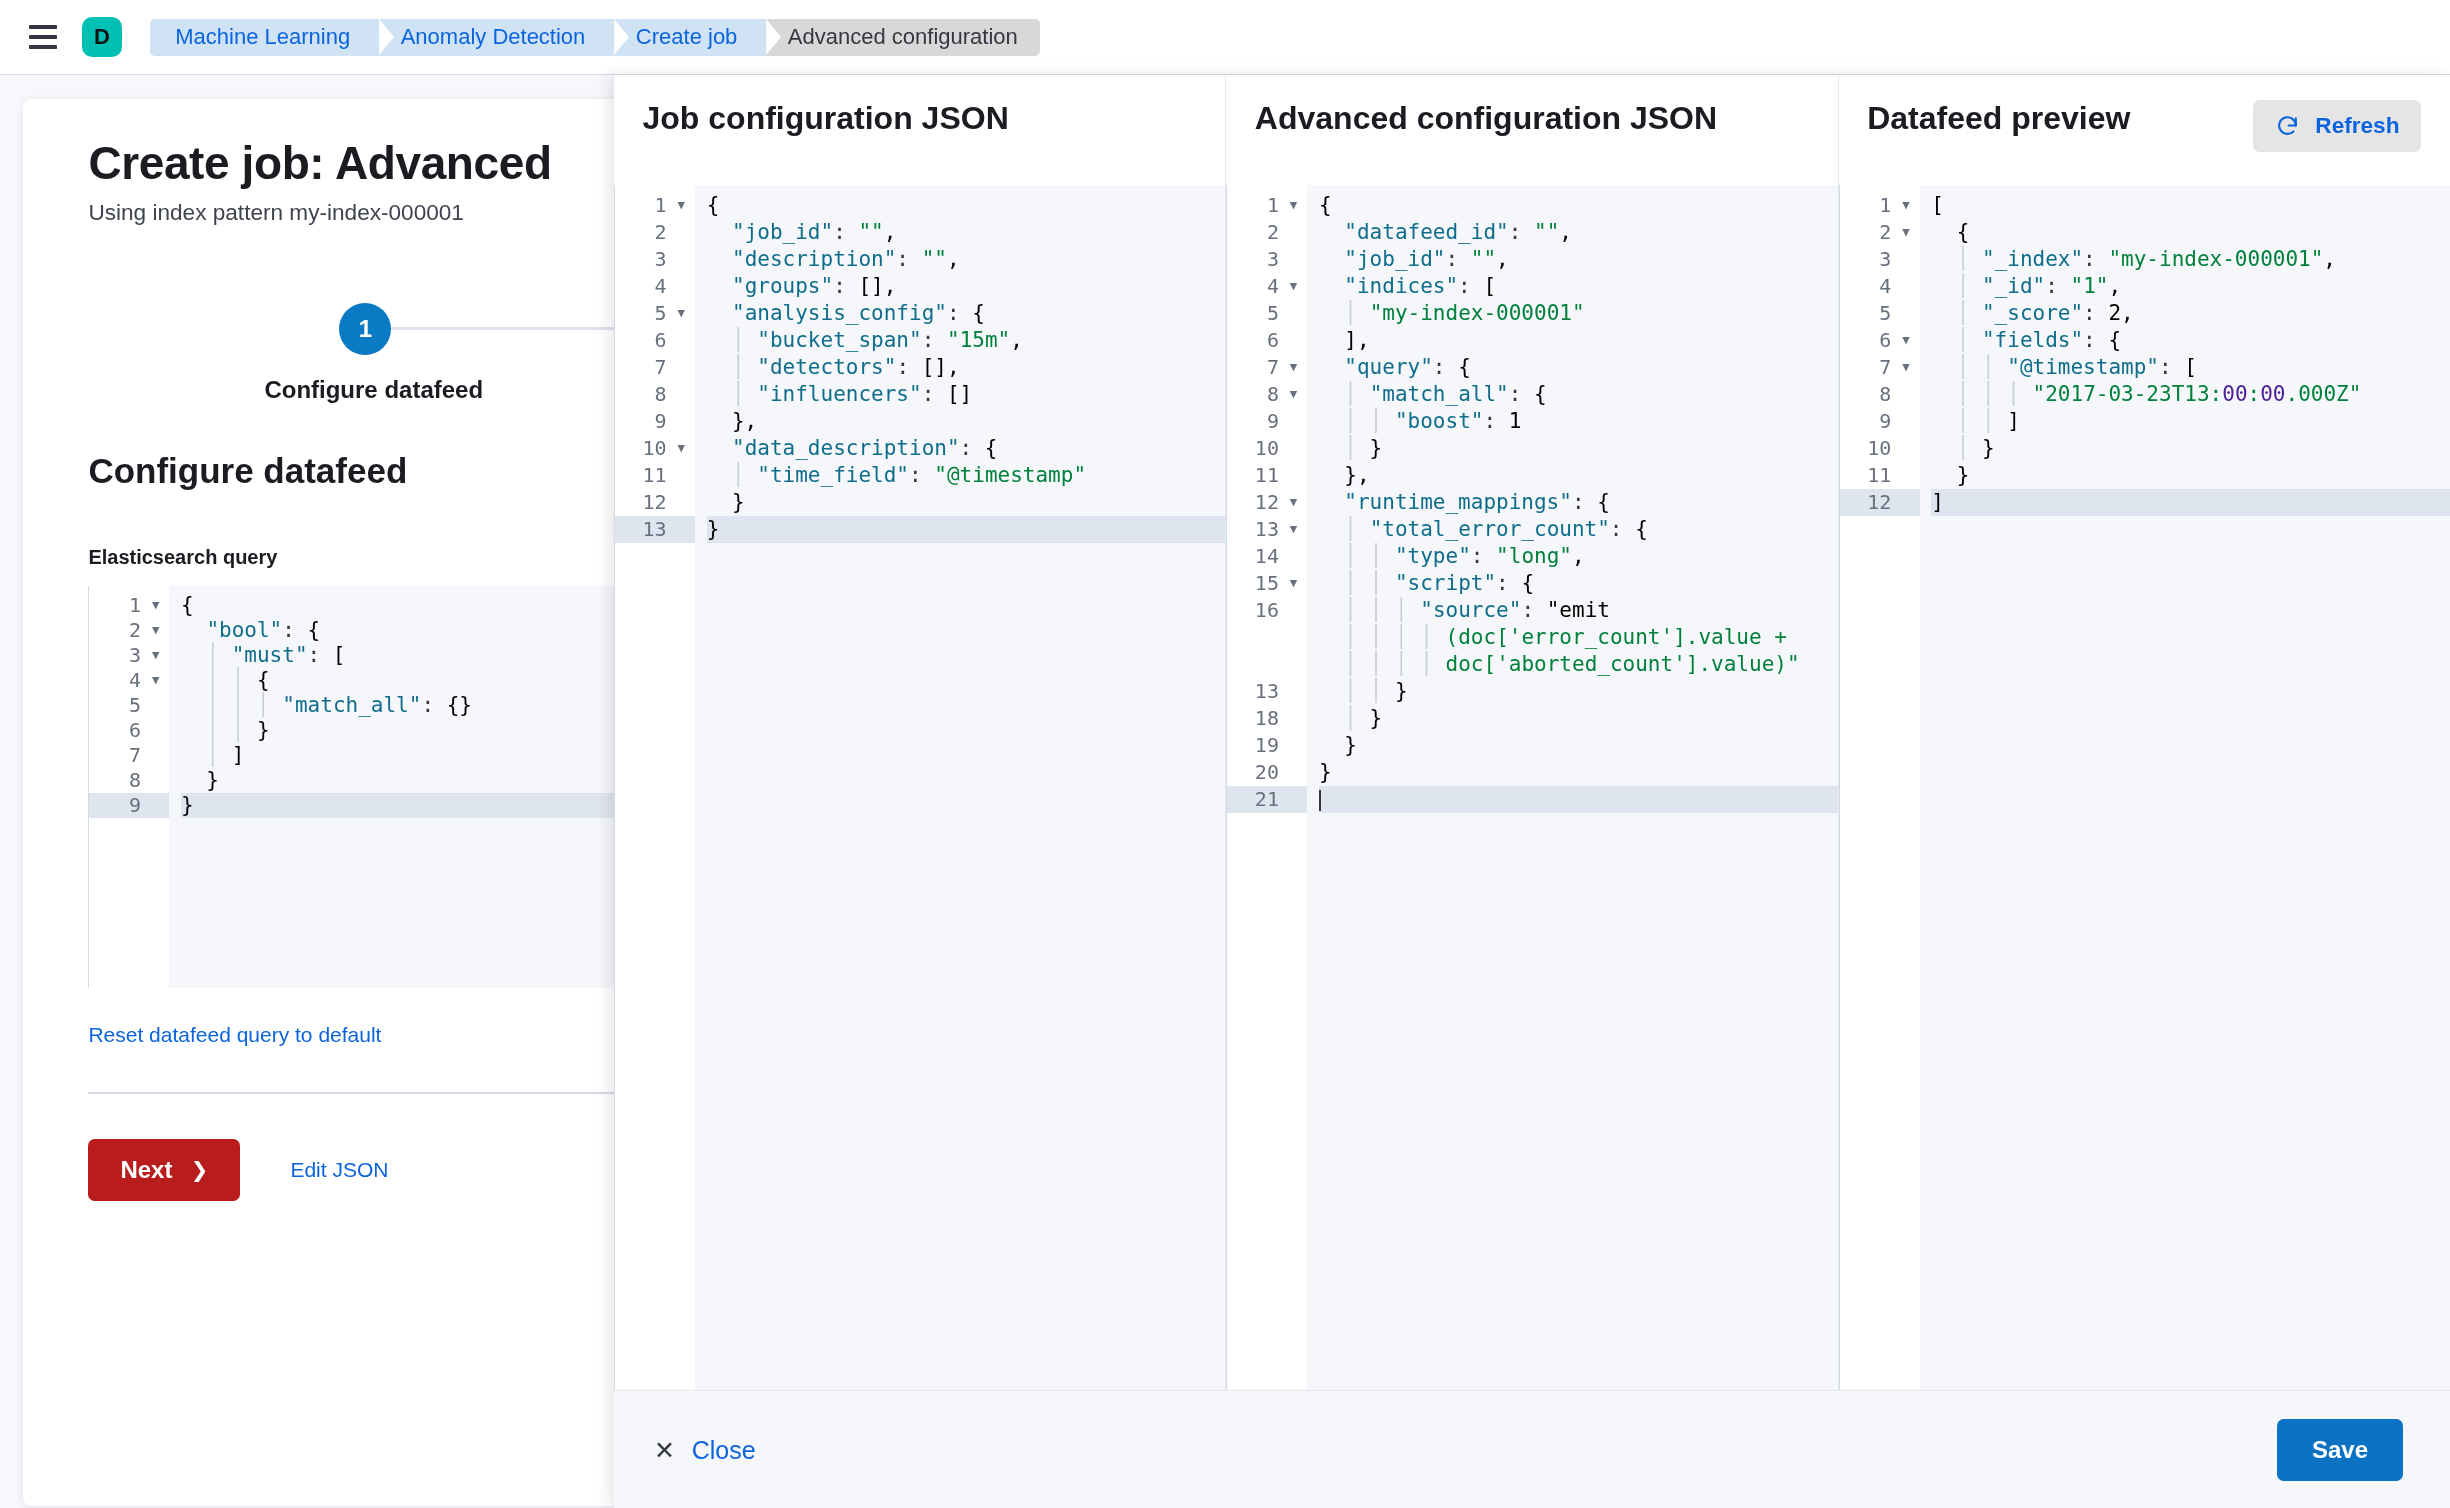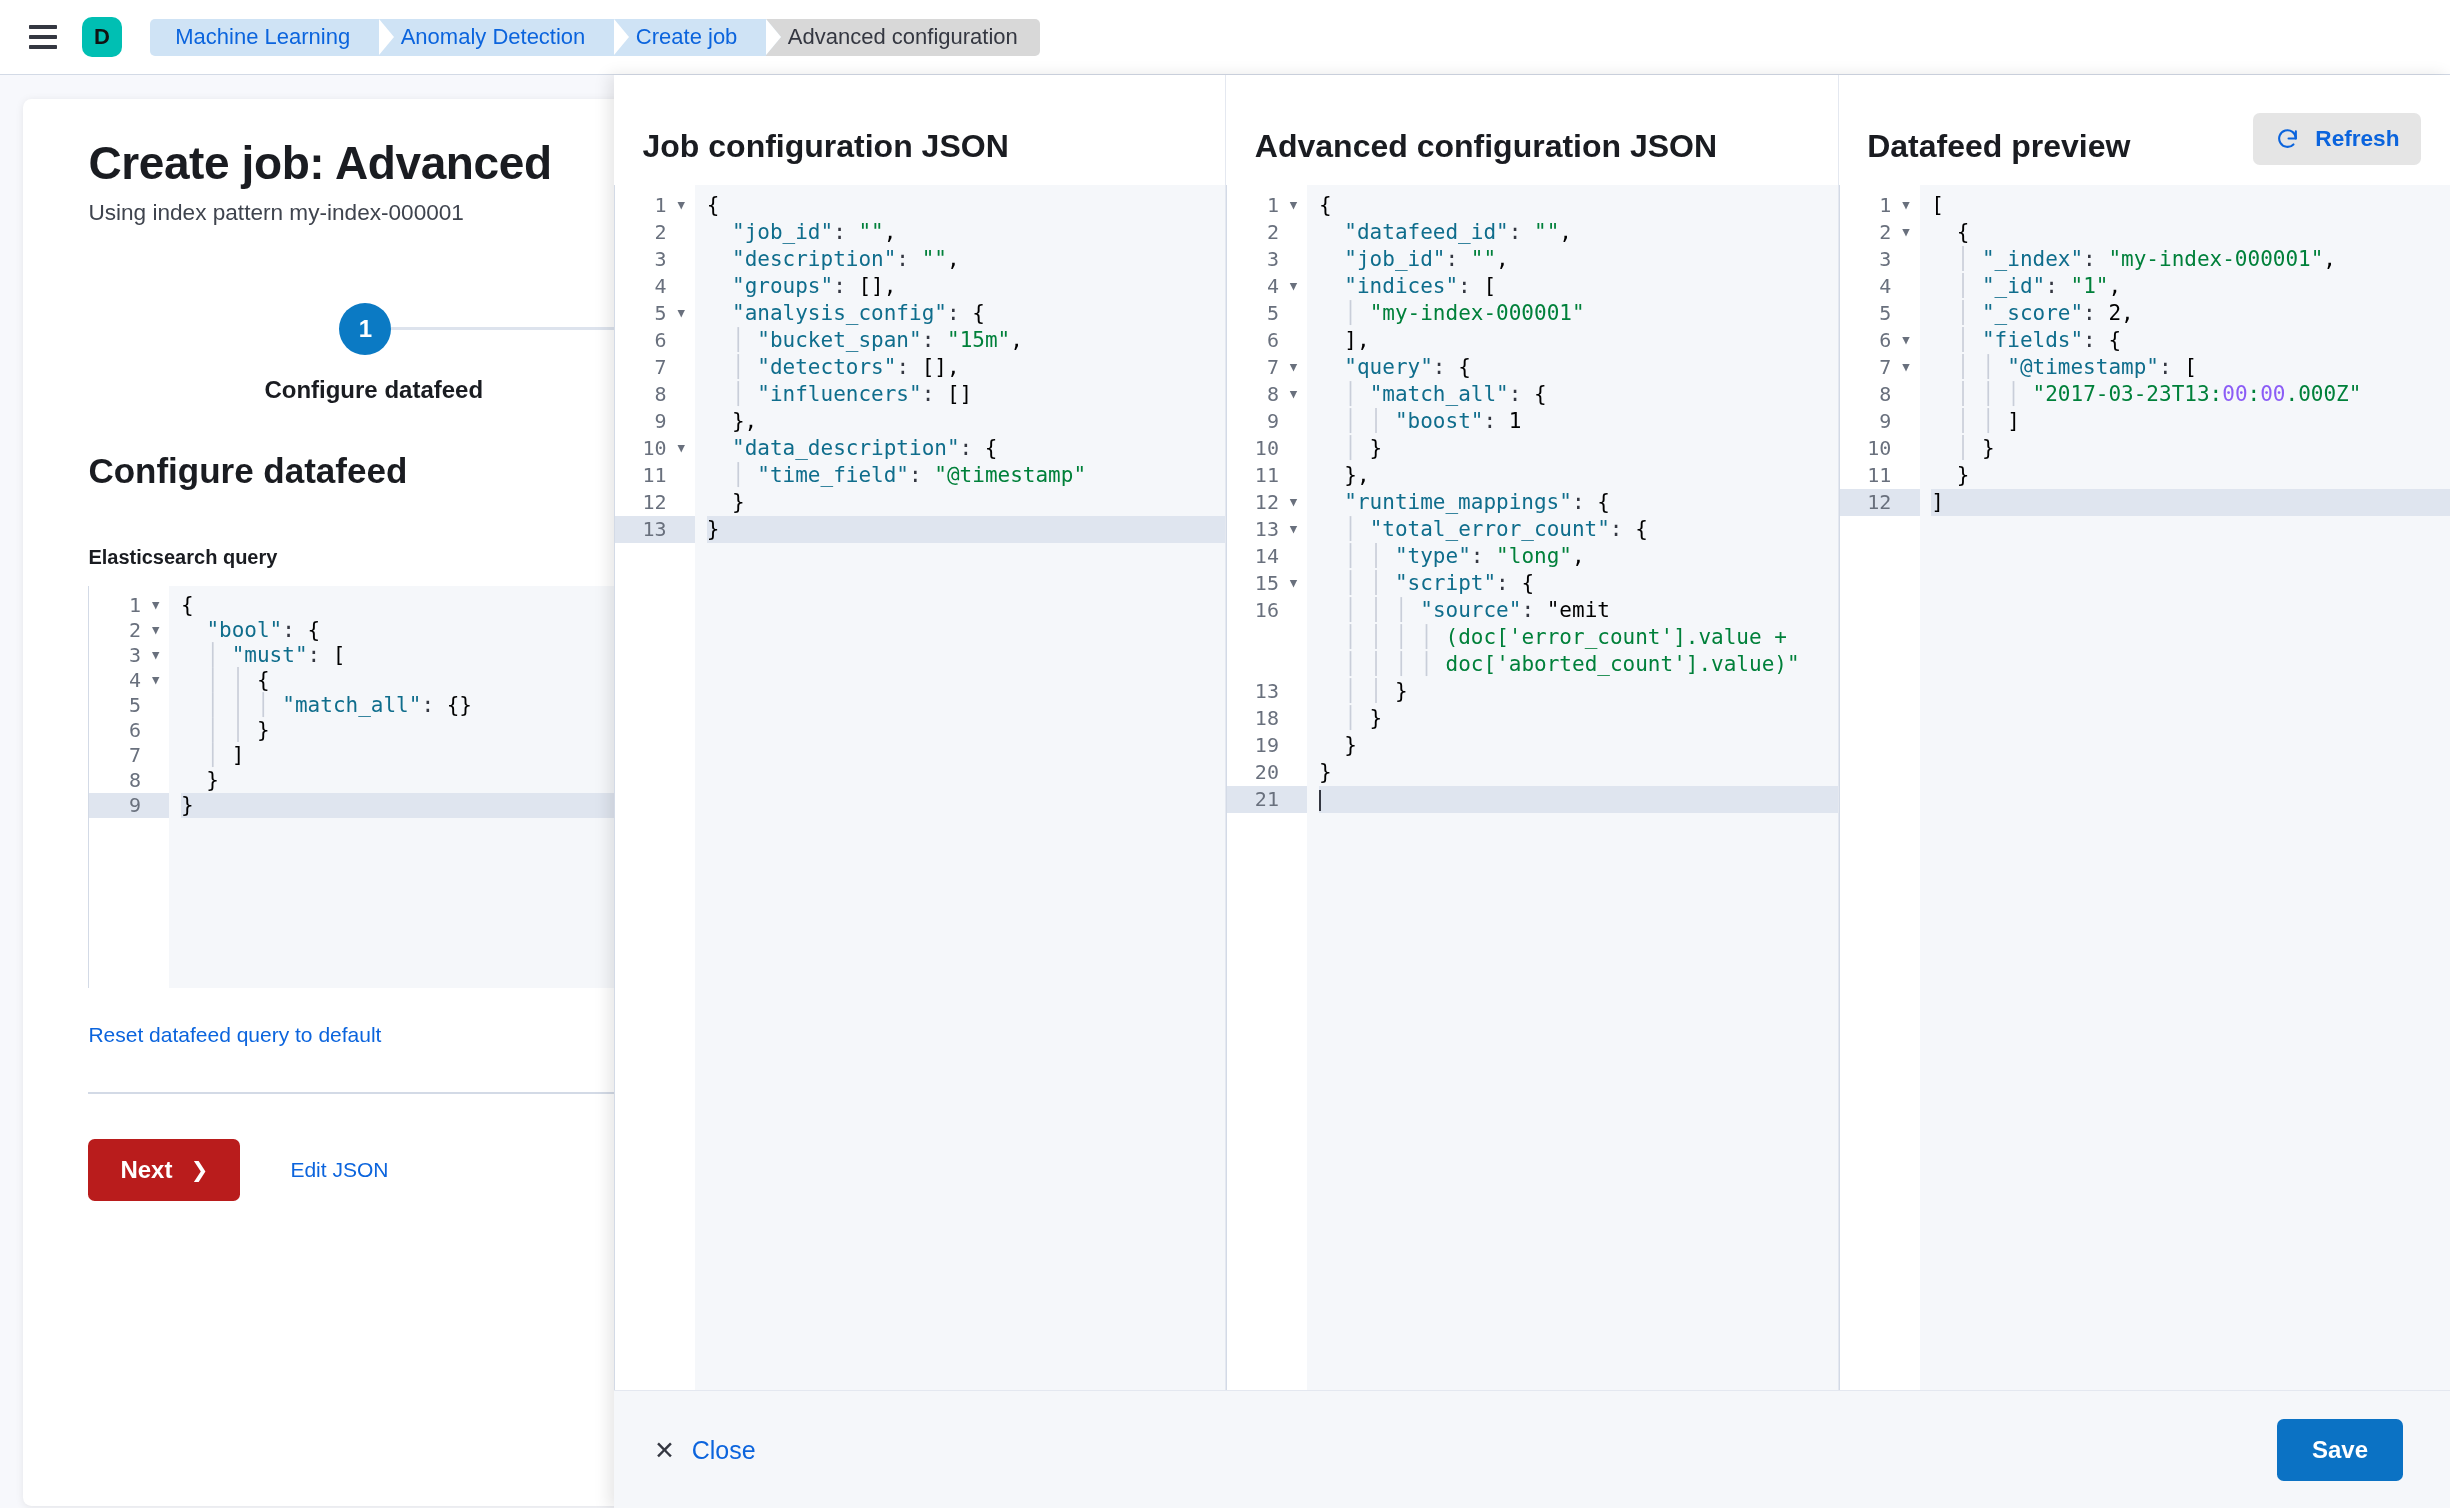--- a/index.html
+++ b/index.html
@@ -92,21 +92,21 @@
   .gutter .ln { display: flex; align-items: center; justify-content: flex-end; gap: 6.7px; white-space: pre; }
   .gutter .ln .fold { width: 11.7px; color: #69707d; font-size: 0.62em; line-height: 1; }
   .gutter .ln .fold.off { visibility: hidden; }
   .code { padding: 6.7px 0 6.7px 11.7px; white-space: pre; flex: 1 1 auto; position: relative; }
   .code .row { white-space: pre; }
   .code .row.active, .gutter .ln.active { background: #dfe5ef; }
   .gutter .ln.active { margin-right: -10px; padding-right: 10px; }
 
   .tok-key { color: #0f6d8c; }
   .tok-str { color: #00803a; }
-  .tok-num { color: #8b5cf6; }
+  .tok-num { color: #4c1d95; }
   .tok-pun { color: #343741; }
   .guide { color: #c9ced9; }
   .caret { display: inline-block; width: 1.7px; height: 1em; background: #343741;
            vertical-align: text-bottom; }
 
   
   .left-editor {
     margin-top: 16.7px; width: 1135px; height: 402px;
     font-size: 21px; line-height: 25px;
   }
@@ -130,21 +130,21 @@
   .flyout {
     position: absolute; left: 614px; top: 75px; width: 1836px; height: 1434px;
     background: #ffffff; box-shadow: -5px 0 15px rgba(0,0,0,0.10);
     display: flex; flex-direction: column;
   }
   .flyout-body { flex: 1 1 auto; display: flex; overflow: hidden; }
 
   .col { flex: 1 1 0; min-width: 0; padding: 25px 0 0 0; display: flex; flex-direction: column; }
   .col + .col { border-left: 0.8px solid #e4e8f0; }
   .col-head {
-    display: flex; align-items: flex-end; justify-content: space-between;
+    display: flex; align-items: flex-start; justify-content: space-between;
     padding: 0 28.5px 0 28.5px; height: 65px;
   }
   .col-title { font-size: 32px; font-weight: 700; color: #1a1c21; white-space: nowrap; }
   .btn-refresh {
     background: #e5e5e5; color: #0b64dd; border: none; border-radius: 6.7px;
     height: 52px; padding: 0 22px; font-size: 22.6px; font-weight: 600;
     display: flex; align-items: center; gap: 15px; cursor: pointer;
     font-family: "Liberation Sans", sans-serif; white-space: nowrap;
   }
   .col-editor {

